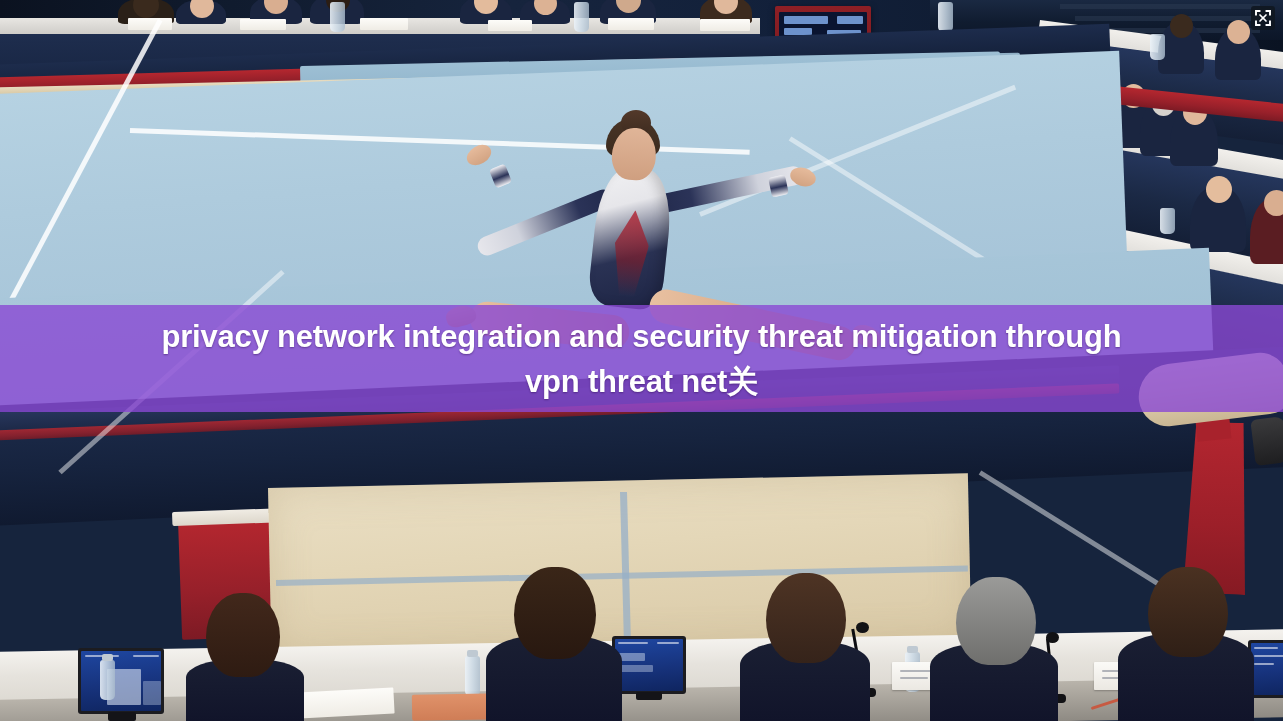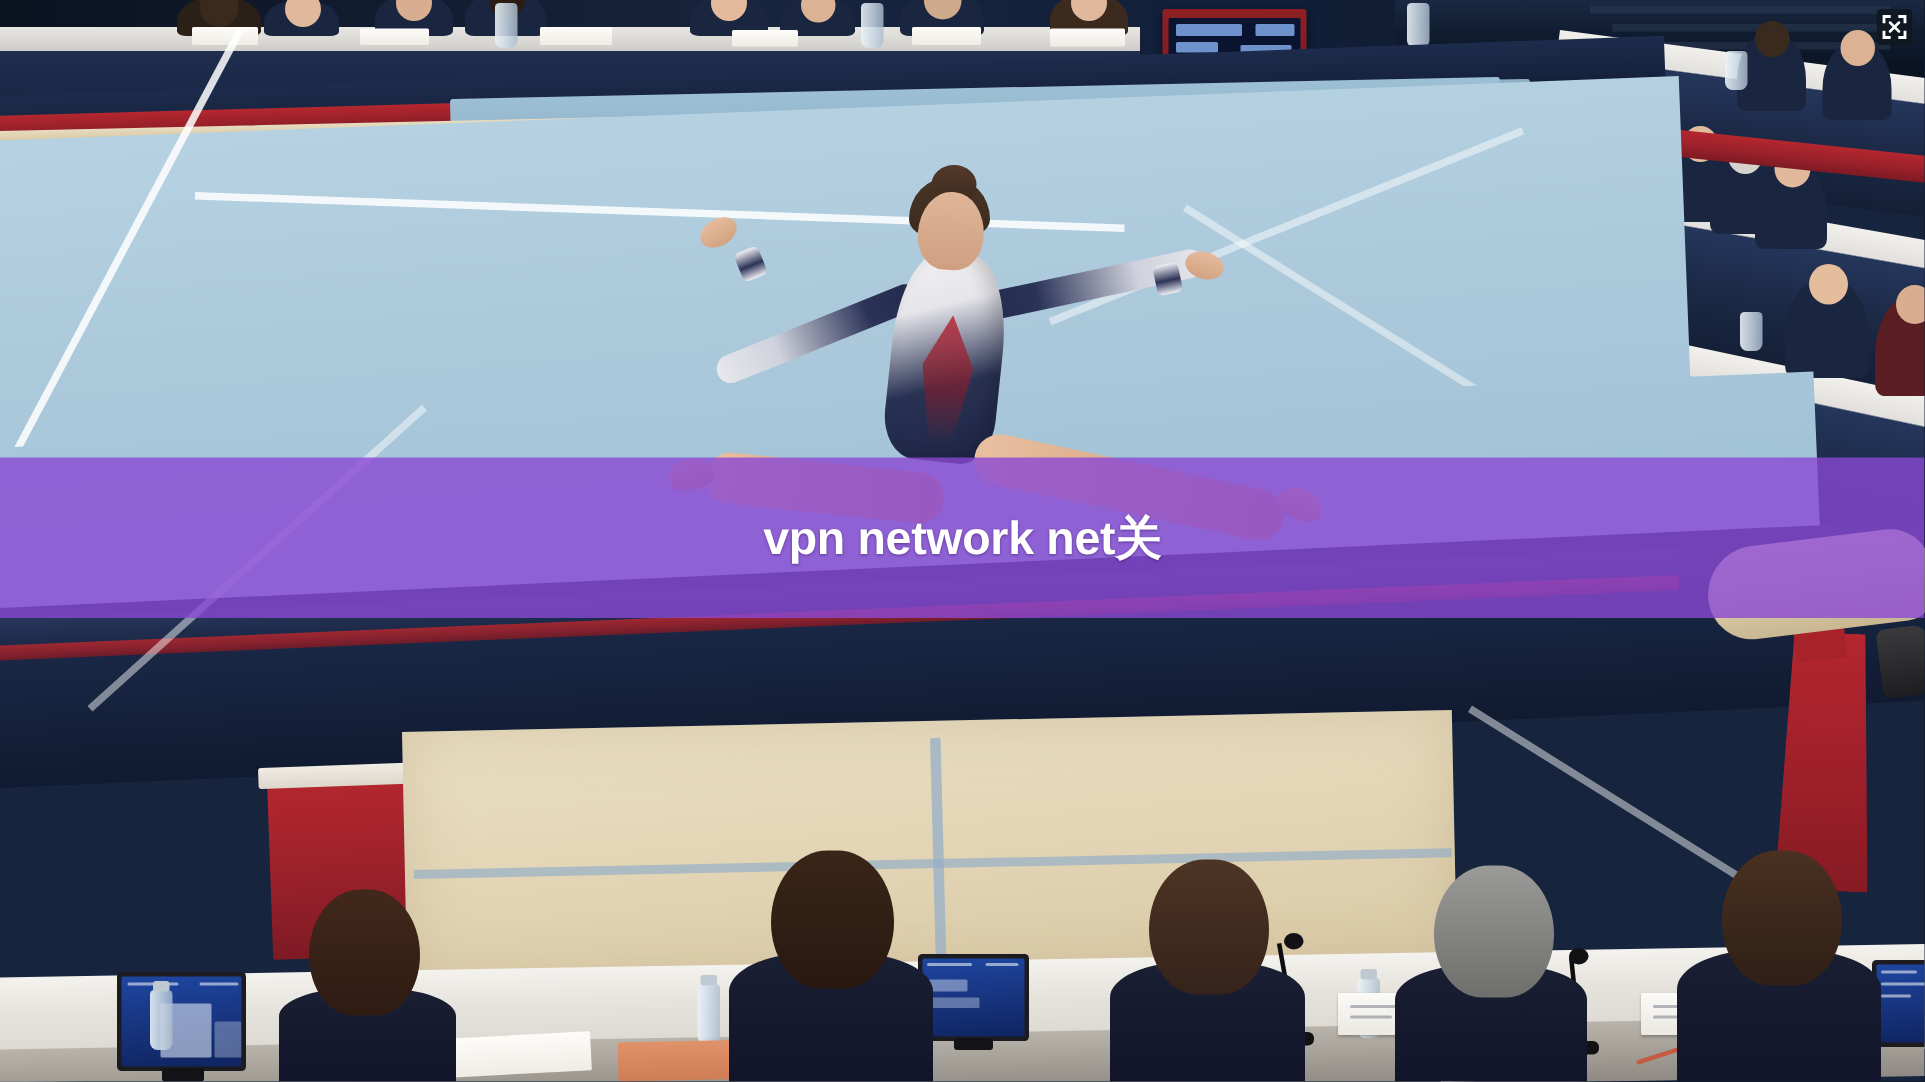--- a/index.html
+++ b/index.html
@@ -510,21 +510,22 @@
 
     <div class="fg-person" style="left:930px;width:128px;height:78px;"></div>
     <div class="fg-head" style="left:956px;bottom:56px;width:80px;height:88px;background:linear-gradient(180deg,#9a9a98 0%,#6e6e6c 100%);"></div>
 
     <div class="fg-person" style="left:1118px;width:136px;height:88px;"></div>
     <div class="fg-head" style="left:1148px;bottom:64px;width:80px;height:90px;background:linear-gradient(180deg,#4a3121 0%,#2f1f16 100%);"></div>
 
   </div>
 
   <div class="caption-banner">
-    <div class="caption-line">vpn network net关</div>
+    <div class="caption-line">privacy network integration and security threat mitigation through</div>
+    <div class="caption-line">vpn threat net关</div>
   </div>
 
   <div class="fs-icon">
     <svg width="24" height="24" viewBox="0 0 24 24" aria-hidden="true">
       <rect x="0" y="0" width="24" height="24" rx="3" fill="#0f1720" opacity="0.9"></rect>
       <g fill="none" stroke="#ffffff" stroke-width="1.9" stroke-linecap="square">
         <polyline points="5,8.5 5,5 8.5,5"></polyline>
         <polyline points="15.5,5 19,5 19,8.5"></polyline>
         <polyline points="19,15.5 19,19 15.5,19"></polyline>
         <polyline points="8.5,19 5,19 5,15.5"></polyline>

